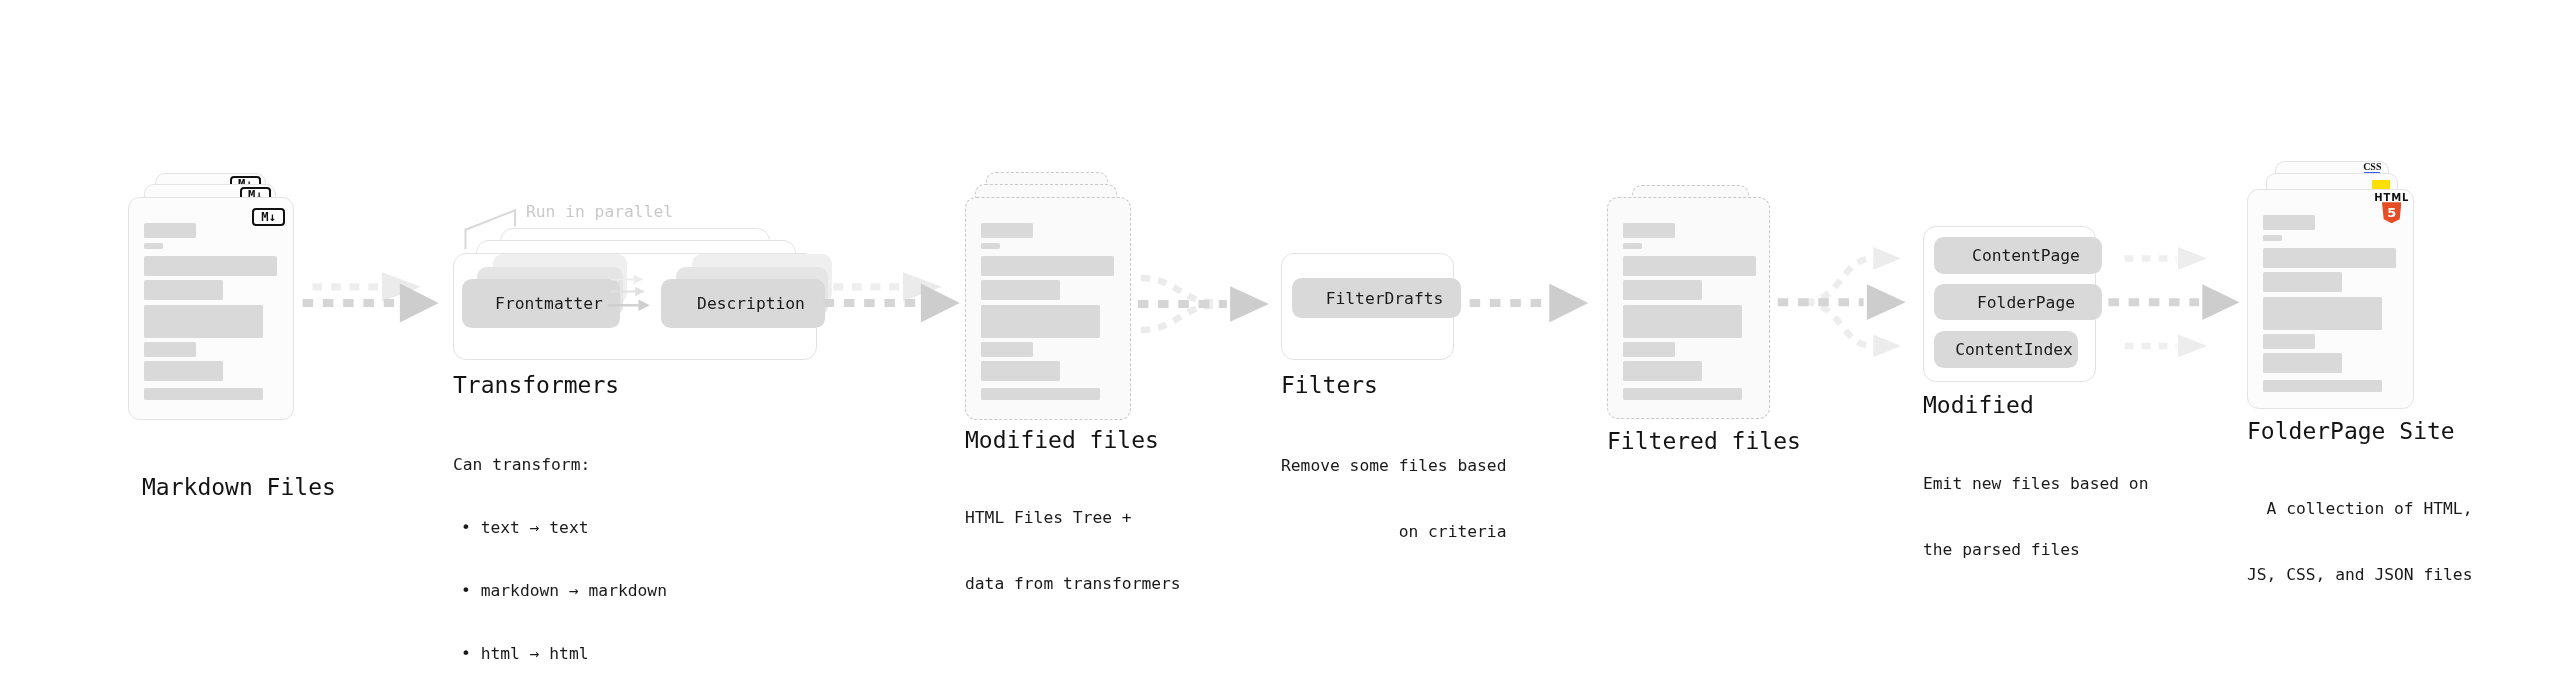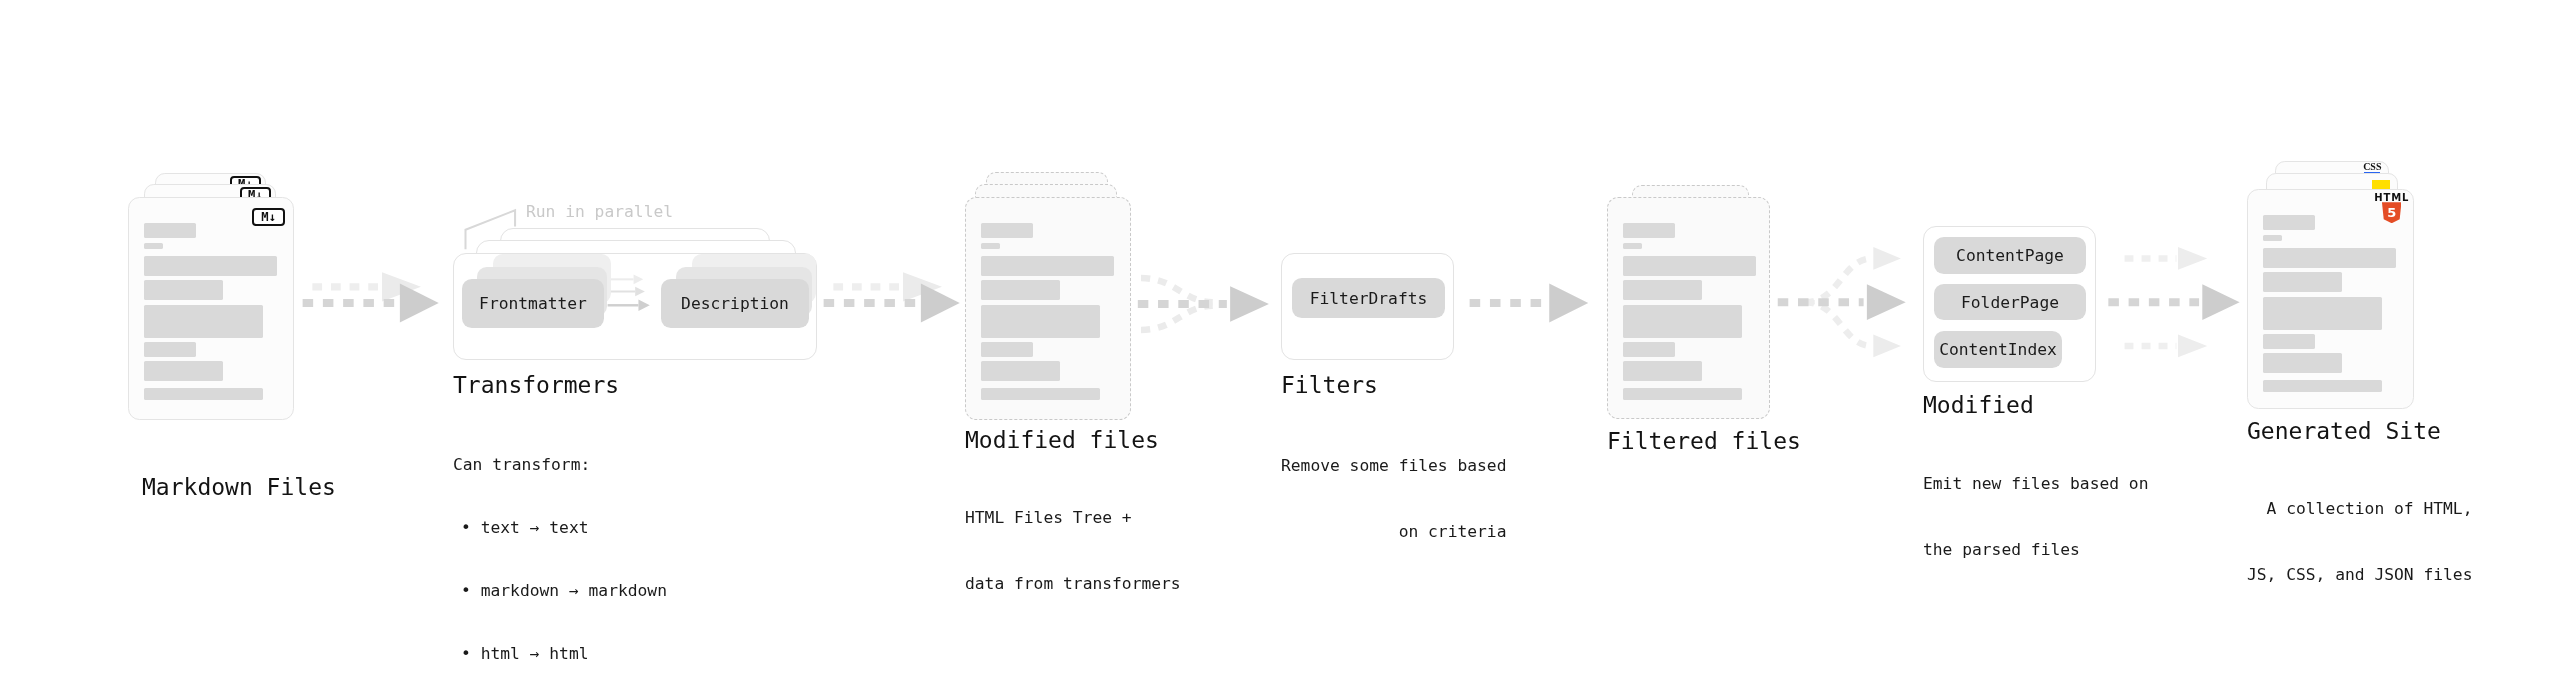--- a/index.html
+++ b/index.html
@@ -26,21 +26,21 @@
   .b8{top:190px;width:119px;height:12.2px;}
 
   
   .mbadge{position:absolute;border:2.4px solid #111111;border-radius:4.1px;background:#ffffff;
     font-weight:bold;font-size:12.2px;line-height:1;display:flex;align-items:center;justify-content:center;
     color:#111111;box-sizing:border-box;}
 
   
   .panel{position:absolute;background:#ffffff;border:1.6px solid #e3e3e3;border-radius:13px;box-sizing:border-box;}
   .chip{position:absolute;background:#d9d9d9;border-radius:9.8px;display:flex;align-items:center;justify-content:center;
-    font-size:16.3px;color:#1b1b1b;white-space:nowrap;}
+    font-size:16.3px;color:#1b1b1b;white-space:nowrap;padding-left:16px;}
   .chip.g1{background:#e5e5e5;}
   .chip.g2{background:#efefef;}
 
   
   .stage-title{position:absolute;font-size:23px;color:#131313;white-space:nowrap;letter-spacing:0px;}
   .stage-desc{position:absolute;font-size:16.3px;line-height:22px;color:#1a1a1a;white-space:pre;}
   .stage-desc.tight{line-height:21px;}
   .bullet{padding-left:8.1px;}
   .annotation{position:absolute;font-size:16.3px;color:#c9c9c9;white-space:nowrap;}
 
@@ -268,21 +268,21 @@
           <i class="bar b7"></i>
           <i class="bar b8"></i>
         </div>
       <div class="html5-badge" style="right:7.3px;top:4.1px;">
         <span class="html-txt">HTML</span>
         <span class="shield" style="background: rgb(228, 77, 38);">
             <span>5</span>
           </span>
       </div>
     </div>
-    <div class="stage-title" style="left:2247px;top:418px;">Generated Site</div>
+    <div class="stage-title" style="left:2247px;top:418px;">FolderPage Site</div>
     <div class="stage-desc" style="left:2247px;top:454px;text-align:right;">
       <div>A collection of HTML,</div>
       <div>JS, CSS, and JSON files</div>
     </div>
   </div>
 
 </div>
 
 
 </body></html>

